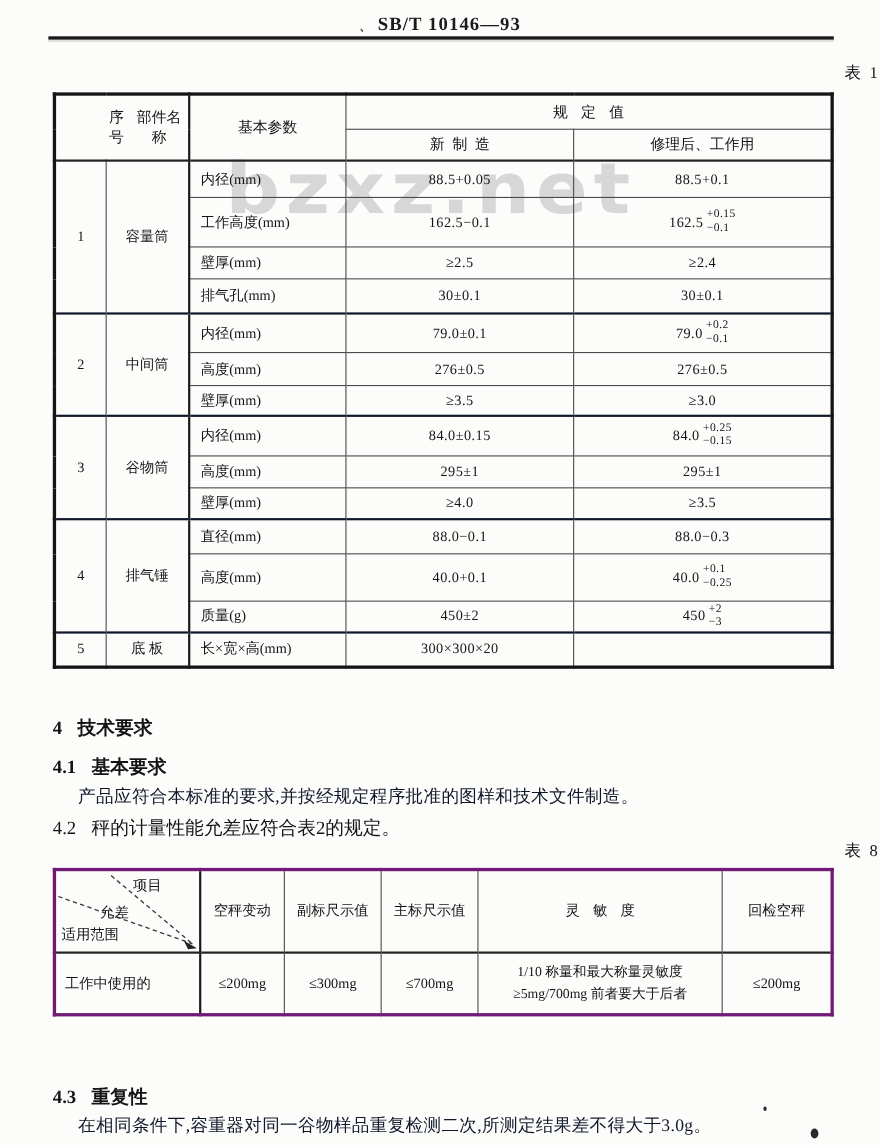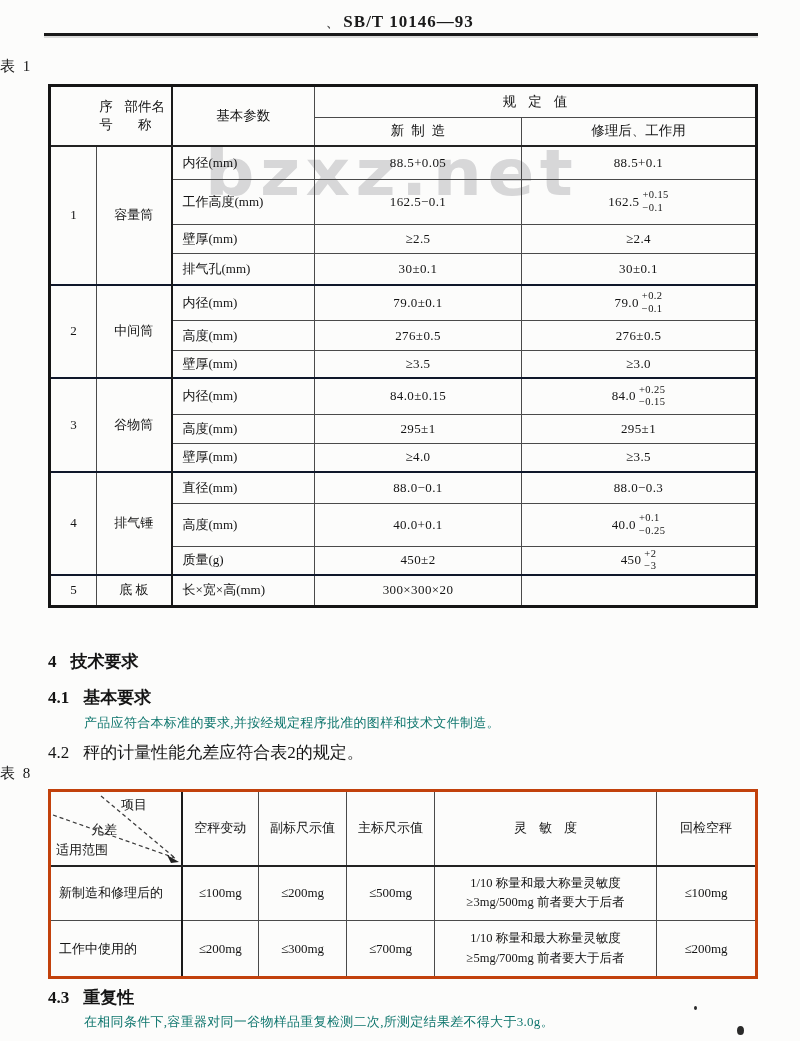--- a/index.html
+++ b/index.html
@@ -12,21 +12,21 @@
   .doc-head{position:absolute;top:12px;left:0;width:800px;text-align:center;
     font-size:17px;font-weight:bold;letter-spacing:1px;}
   .doc-head .mark{font-size:12px;color:#444;margin-right:4px;}
   .top-rule{position:absolute;top:33px;left:44px;width:714px;height:3px;background:#1a1a1a;
     box-shadow:0 2px 0 rgba(120,120,120,.25);}
   
   .watermark{position:absolute;top:136px;left:205px;z-index:0;
     font-family:"DejaVu Sans",sans-serif;font-weight:bold;font-size:64px;
     color:#d7d7d8;letter-spacing:5px;transform:scaleX(1.08);transform-origin:left;}
   
-  .tbl-caption{position:absolute;left:0;width:800px;text-align:left;
+  .tbl-caption{position:absolute;left:0;width:800px;text-align:right;
     font-size:15px;letter-spacing:2px;color:#161616;}
   .cap1{top:57px;} .cap2{top:764px;}
   
   table{border-collapse:collapse;table-layout:fixed;z-index:1;background:transparent;}
   th,td{border:1px solid #4a4a4a;font-weight:normal;font-size:13px;
     text-align:center;vertical-align:middle;padding:0 3px;color:#141414;}
   
   .t1{position:absolute;top:84px;left:48px;width:707px;border:3px solid #151515;}
   .t1 th{font-size:13.5px;}
   .t1 .hcell{border-bottom:2px solid #222;}
@@ -37,25 +37,25 @@
   .t1 tr.gs > td{border-top:2px solid #0f172a;}
   .t1 .c-param{text-align:left;padding-left:10px;}
   .t1 .c-val{letter-spacing:.4px;}
   .sp{letter-spacing:12px;padding-left:12px;}
   .sp2{letter-spacing:7px;padding-left:7px;}
   .tolw{display:inline-flex;align-items:center;gap:3px;}
   .tol{display:inline-flex;flex-direction:column;font-size:10.5px;line-height:1.2;text-align:left;}
   
   .sec-h{position:absolute;left:48px;font-size:17px;font-weight:bold;color:#141414;}
   .sec-h .num{margin-right:14px;}
-  .sec-p{position:absolute;left:84px;font-size:13px;color:#0f766e;letter-spacing:.3px;}
+  .sec-p{position:absolute;left:71px;font-size:16px;color:#0f172a;letter-spacing:.3px;}
   .h4{top:650px;} .h41{top:686px;font-weight:bold;} .p41{top:714px;}
   .h42{top:741px;font-weight:normal;} .h43{top:986px;} .p43{top:1013px;}
   
-  .t2{position:absolute;top:789px;left:48px;width:707px;border:3px solid #c2410c;}
+  .t2{position:absolute;top:789px;left:48px;width:707px;border:3px solid #701a75;}
   .t2 th{border-bottom:2px solid #222;}
   .t2 .lblcol{border-right:2px solid #1a1a1a;}
   .t2 .lbl{text-align:left;padding-left:8px;}
   .t2 .sens{font-size:12.5px;line-height:1.55;padding:2px 6px;}
   
   .diag{position:relative;padding:0;}
   .diag svg{position:absolute;inset:0;}
   .diag span{position:absolute;font-size:13px;}
   .diag .d-top{left:70px;top:4px;}
   .diag .d-mid{left:40px;top:29px;}
@@ -261,31 +261,20 @@
       <span class="d-top">项目</span>
       <span class="d-mid">允差</span>
       <span class="d-bot">适用范围</span>
     </th>
     <th>空秤变动</th>
     <th>副标尺示值</th>
     <th>主标尺示值</th>
     <th><span class="sp">灵敏度</span></th>
     <th>回检空秤</th>
   </tr>
-  <tr style="height:55px">
-    <td class="lbl lblcol">新制造和修理后的</td>
-    <td>≤100mg</td>
-    <td>≤200mg</td>
-    <td>≤500mg</td>
-    <td class="sens">
-      <div>1/10 称量和最大称量灵敏度</div>
-      <div>≥3mg/500mg 前者要大于后者</div>
-    </td>
-    <td>≤100mg</td>
-  </tr>
   <tr style="height:57px">
     <td class="lbl lblcol">工作中使用的</td>
     <td>≤200mg</td>
     <td>≤300mg</td>
     <td>≤700mg</td>
     <td class="sens">
       <div>1/10 称量和最大称量灵敏度</div>
       <div>≥5mg/700mg 前者要大于后者</div>
     </td>
     <td>≤200mg</td>

